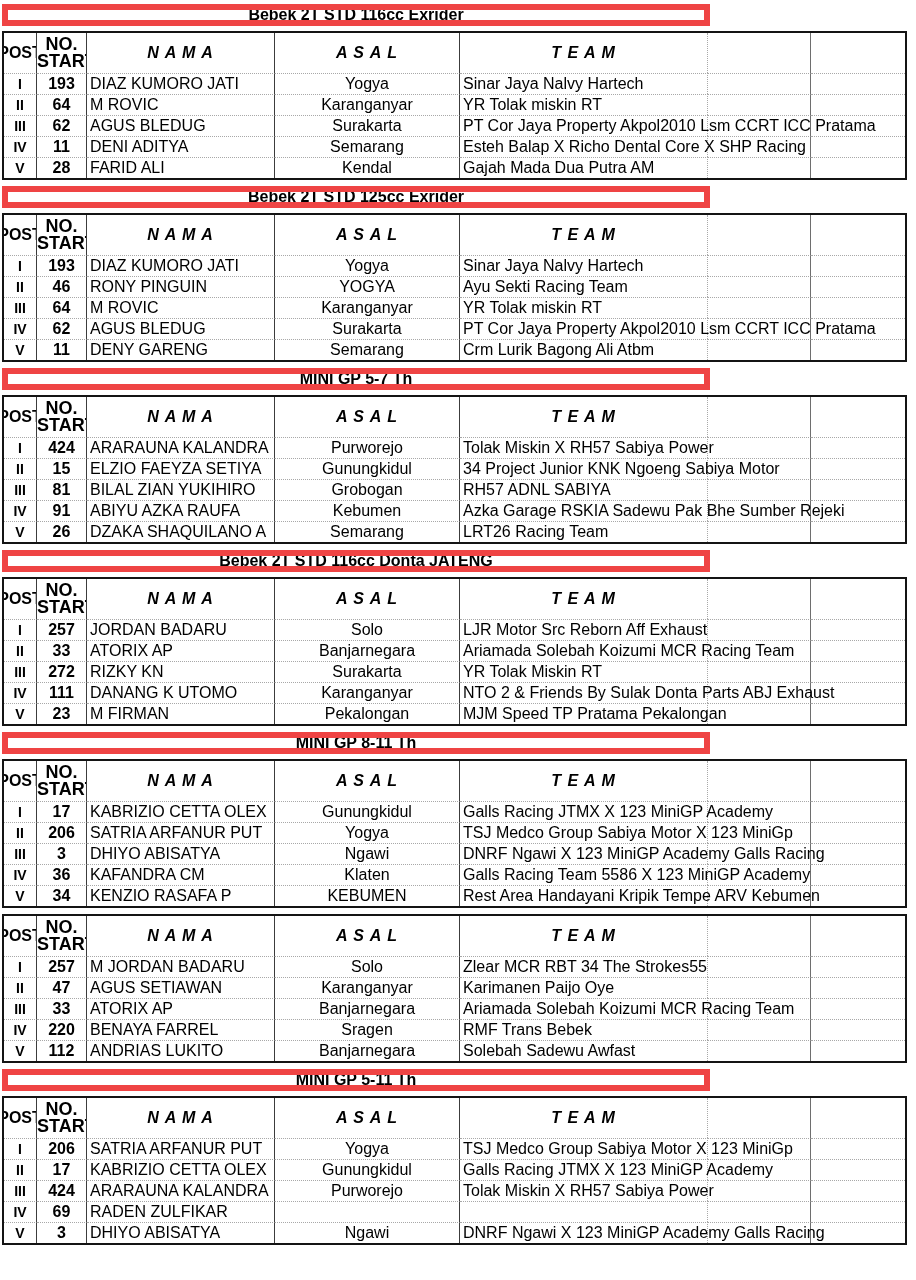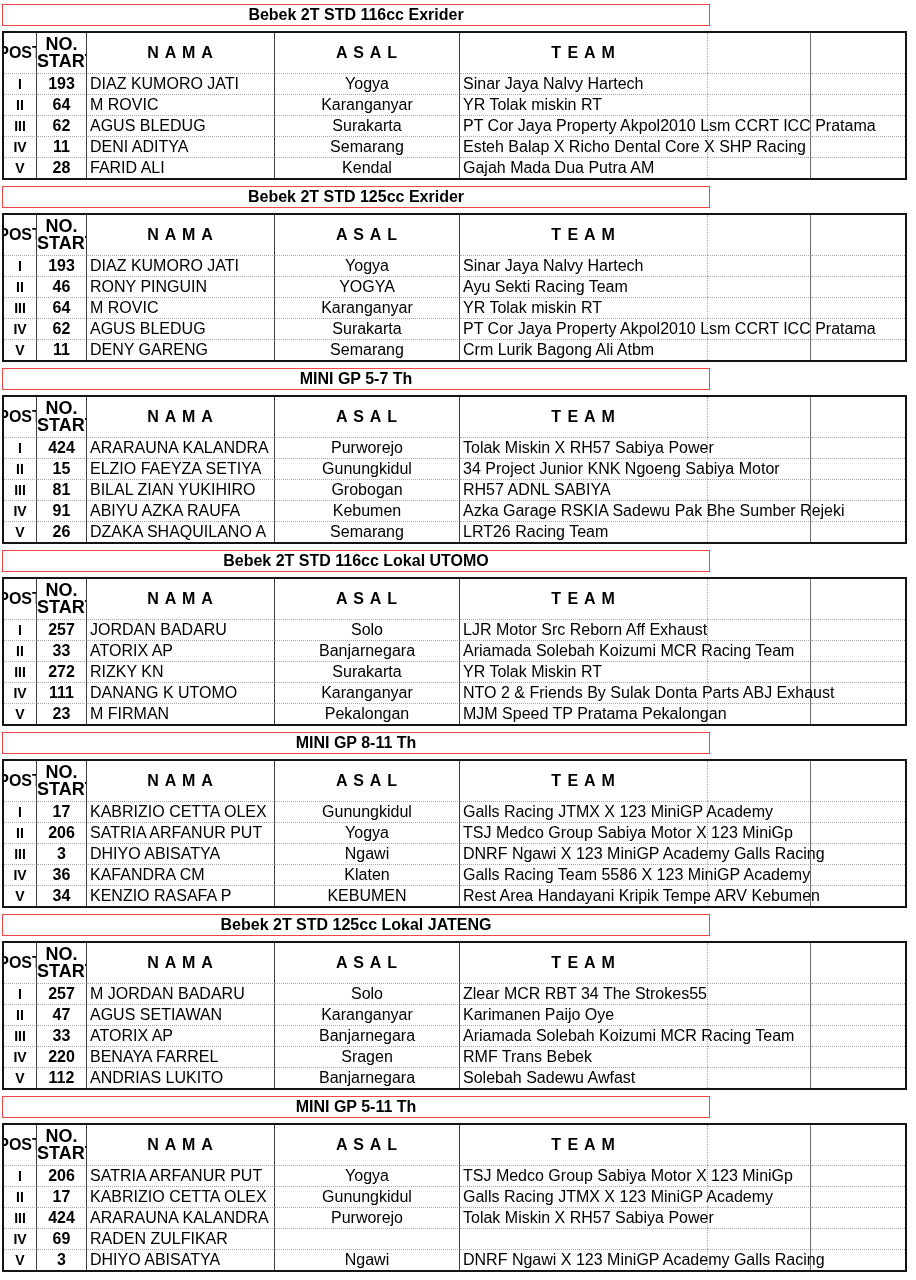--- a/index.html
+++ b/index.html
@@ -10,21 +10,21 @@
     background: #ffffff;
     color: #000000;
     font-family: "Liberation Sans", sans-serif;
     overflow: hidden;
   }
   .race-section { margin-bottom: 6px; }
 
   .title-box {
     width: 708px; height: 22px;
     box-sizing: border-box;
-    border: 1px solid #ef4444;
+    border: 6px solid #ef4444;
     display: flex; align-items: center; justify-content: center;
     font-weight: bold; font-size: 16px;
     white-space: nowrap; overflow: hidden;
   }
 
   .grid {
     margin-top: 5px;
     width: 905px;
     box-sizing: border-box;
     border: 2px solid #141414;
@@ -42,21 +42,21 @@
   }
   
   .c-pos, .c-no, .c-nama, .c-asal { border-right: 1px solid #3c3c3c; }
   .c-team { border-right: 1px dotted #a8a8a8; }
   .c-x1   { border-right: 1px solid #6e6e6e; }
   
   .r { border-top: 1px dotted #a8a8a8; }
 
   
   .h { font-weight: bold; font-size: 16px; justify-content: center; }
-  .h.c-nama, .h.c-asal, .h.c-team { letter-spacing: 1px; }
+  .h.c-nama, .h.c-asal, .h.c-team { letter-spacing: 1px; font-style: italic; }
   .h.c-pos { justify-content: center; }
   .h.c-no { flex-direction: column; font-size: 18px; line-height: 17px; }
   .h.c-no span { display: block; width: 100%; text-align: center; overflow: hidden; white-space: nowrap; }
 
   
   .d { font-size: 16px; }
   .d-pos  { font-weight: bold; font-size: 14px; justify-content: center; }
   .d-no   { font-weight: bold; justify-content: center; }
   .d-nama { padding-left: 3px; }
   .d-asal { justify-content: center; }
@@ -266,21 +266,21 @@
   <div class="cell r d d-team c-team">
     <span class="team-text">LRT26 Racing Team</span>
   </div>
   <div class="cell r c-x1"></div>
   <div class="cell r c-x2"></div>
 </div>
   </section>
 
   <section class="race-section">
     <div class="title-box">
-      <span>Bebek 2T STD 116cc Lokal UTOMO</span>
+      <span>Bebek 2T STD 116cc Donta JATENG</span>
     </div>
     <div class="grid">
       <div class="cell h c-pos">POST</div>
       <div class="cell h c-no">
         <span>NO.</span>
         <span>START</span>
       </div>
       <div class="cell h c-nama">N A M A</div>
       <div class="cell h c-asal">A S A L</div>
       <div class="cell h c-team">T E A M</div>
@@ -401,23 +401,20 @@
   <div class="cell r d d-asal c-asal">KEBUMEN</div>
   <div class="cell r d d-team c-team">
     <span class="team-text">Rest Area Handayani Kripik Tempe ARV Kebumen</span>
   </div>
   <div class="cell r c-x1"></div>
   <div class="cell r c-x2"></div>
 </div>
   </section>
 
   <section class="race-section">
-    <div class="title-box">
-      <span>Bebek 2T STD 125cc Lokal JATENG</span>
-    </div>
     <div class="grid">
       <div class="cell h c-pos">POST</div>
       <div class="cell h c-no">
         <span>NO.</span>
         <span>START</span>
       </div>
       <div class="cell h c-nama">N A M A</div>
       <div class="cell h c-asal">A S A L</div>
       <div class="cell h c-team">T E A M</div>
       <div class="cell h c-x1"></div>

